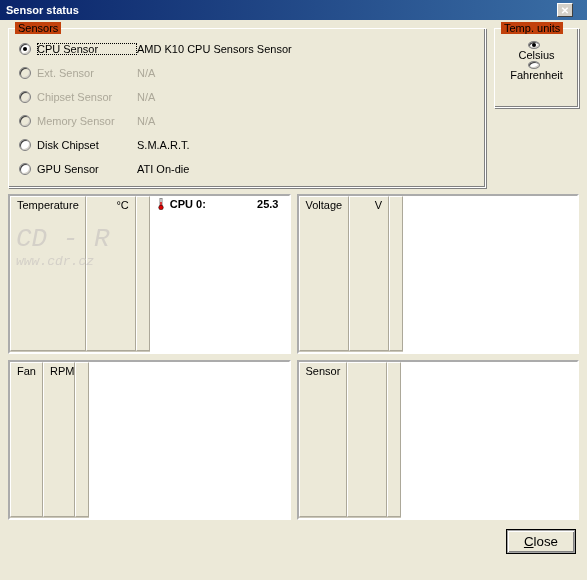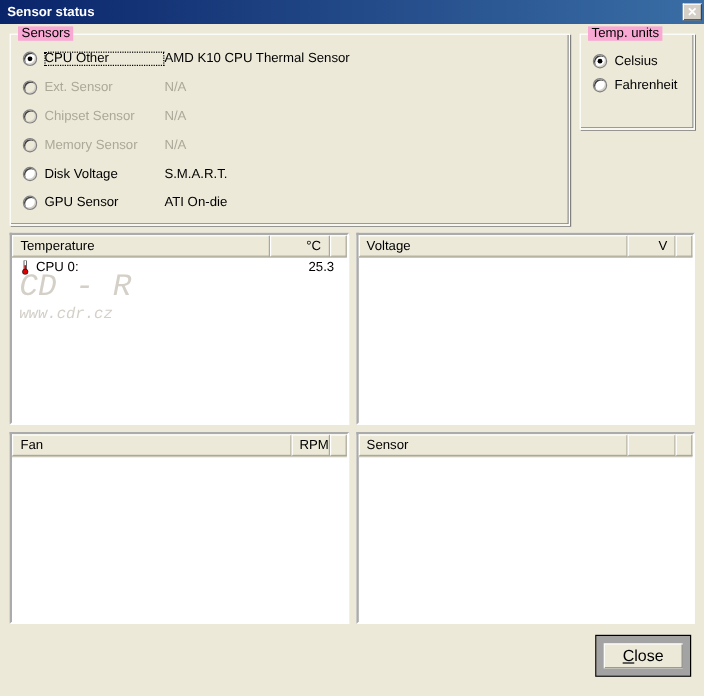--- a/index.html
+++ b/index.html
@@ -12,21 +12,21 @@
   overflow: hidden;
 }
 .titlebar {
   background: linear-gradient(to right, #0a246a, #3a6ea5);
   color: #fff;
   font-weight: bold;
   height: 20px;
   display: flex;
   align-items: center;
   justify-content: space-between;
-  padding: 0 2px 0 6px;
+  padding: 0 14px 0 6px;
 }
 .close-btn {
   width: 16px; height: 14px;
   background: #d4d0c8;
   border: 1px solid #fff;
   border-right-color: #404040;
   border-bottom-color: #404040;
   display: flex; align-items: center; justify-content: center;
   font-size: 10px; font-weight: bold;
   cursor: pointer;
@@ -35,73 +35,73 @@
 .top-row { display: flex; gap: 8px; margin-bottom: 6px; }
 .fieldset {
   border: 1px solid #fff;
   box-shadow: -1px -1px 0 #808080 inset, 1px 1px 0 #808080;
   padding: 8px 10px 6px 10px;
   position: relative;
 }
 .legend {
   position: absolute;
   top: -7px; left: 6px;
-  background: #f9a8d4;
+  background: #c2410c;
   padding: 0 3px;
 }
 .sensors-box { flex: 1; }
-.temp-box { width: 96px; }
+.temp-box { width: 85px; }
 .sensor-row { display: flex; align-items: center; height: 24px; }
 .sensor-row.disabled { color: #aca899; }
 .radio {
   width: 12px; height: 12px;
   border-radius: 50%;
   border: 1px solid #808080;
   background: #fff;
   box-shadow: inset -1px -1px 0 #d4d0c8, inset 1px 1px 0 #404040;
   margin-right: 6px;
   display: flex; align-items: center; justify-content: center;
 }
 .radio.disabled { background: #ece9d8; }
 .radio.checked::after {
   content: ""; width: 4px; height: 4px; background: #000; border-radius: 50%;
 }
 .sensor-label { width: 100px; }
 .sensor-label.selected { outline: 1px dotted #000; outline-offset: -1px; }
 .sensor-value { flex: 1; }
-.temp-row { display: flex; align-items: center; height: 20px; }
+.temp-row { display: flex; align-items: center; height: 20px; flex-direction: column; }
 .grid { display: flex; gap: 6px; margin-bottom: 6px; }
 .panel {
   border: 2px inset #fff;
   background: #fff;
   flex: 1;
   height: 160px;
-  display: flex; flex-direction: column;
+  display: flex; 
 }
 .panel-header {
   display: flex;
   background: #ece9d8;
   border-bottom: 1px solid #cac6b8;
 }
 .ph-cell {
   padding: 2px 6px;
   border: 1px solid #fff;
   border-right-color: #aca899;
   border-bottom-color: #aca899;
   text-align: left;
 }
 .ph-cell.num { text-align: right; }
 .panel-body { flex: 1; padding: 1px 4px; }
-.data-row { display: flex; align-items: flex-end; padding: 1px 0; }
+.data-row { display: flex; align-items: flex-end; padding: 1px 0; font-weight: bold; }
 .thermo { width: 14px; display: inline-flex; justify-content: center; }
 .dr-label { flex: 1; padding-left: 2px; }
 .dr-val { text-align: right; padding-right: 6px; width: 50px; }
 .footer { display: flex; justify-content: flex-end; padding: 4px 4px 0 0; }
 .btn {
-  border: 6px solid #a3a3a3;
+  border: 1px solid #a3a3a3;
   box-shadow: inset 1px 1px 0 #fff, inset -1px -1px 0 #808080;
   background: #ece9d8;
   padding: 3px 16px;
   cursor: pointer;
   outline: 1px solid #000;
 }
 .underline { text-decoration: underline; }
 .watermark {
   position: absolute;
   left: 16px; top: 204px;
@@ -127,41 +127,41 @@
     <div class="big">CD - R</div>
     <div class="small">www.cdr.cz</div>
   </div>
 
   <div class="top-row">
     <div class="fieldset sensors-box">
       <span class="legend">Sensors</span>
       <div id="sensors-list">
           <div class="sensor-row">
             <span class="radio checked"></span>
-            <span class="sensor-label selected">CPU Other</span>
-            <span class="sensor-value">AMD K10 CPU Thermal Sensor</span>
+            <span class="sensor-label selected">CPU Sensor</span>
+            <span class="sensor-value">AMD K10 CPU Sensors Sensor</span>
           </div>
           <div class="sensor-row disabled">
             <span class="radio disabled"></span>
             <span class="sensor-label">Ext. Sensor</span>
             <span class="sensor-value">N/A</span>
           </div>
           <div class="sensor-row disabled">
             <span class="radio disabled"></span>
             <span class="sensor-label">Chipset Sensor</span>
             <span class="sensor-value">N/A</span>
           </div>
           <div class="sensor-row disabled">
             <span class="radio disabled"></span>
             <span class="sensor-label">Memory Sensor</span>
             <span class="sensor-value">N/A</span>
           </div>
           <div class="sensor-row">
             <span class="radio"></span>
-            <span class="sensor-label">Disk Voltage</span>
+            <span class="sensor-label">Disk Chipset</span>
             <span class="sensor-value">S.M.A.R.T.</span>
           </div>
           <div class="sensor-row">
             <span class="radio"></span>
             <span class="sensor-label">GPU Sensor</span>
             <span class="sensor-value">ATI On-die</span>
           </div>
         </div>
     </div>
     <div class="fieldset temp-box" style="height:80px;">

